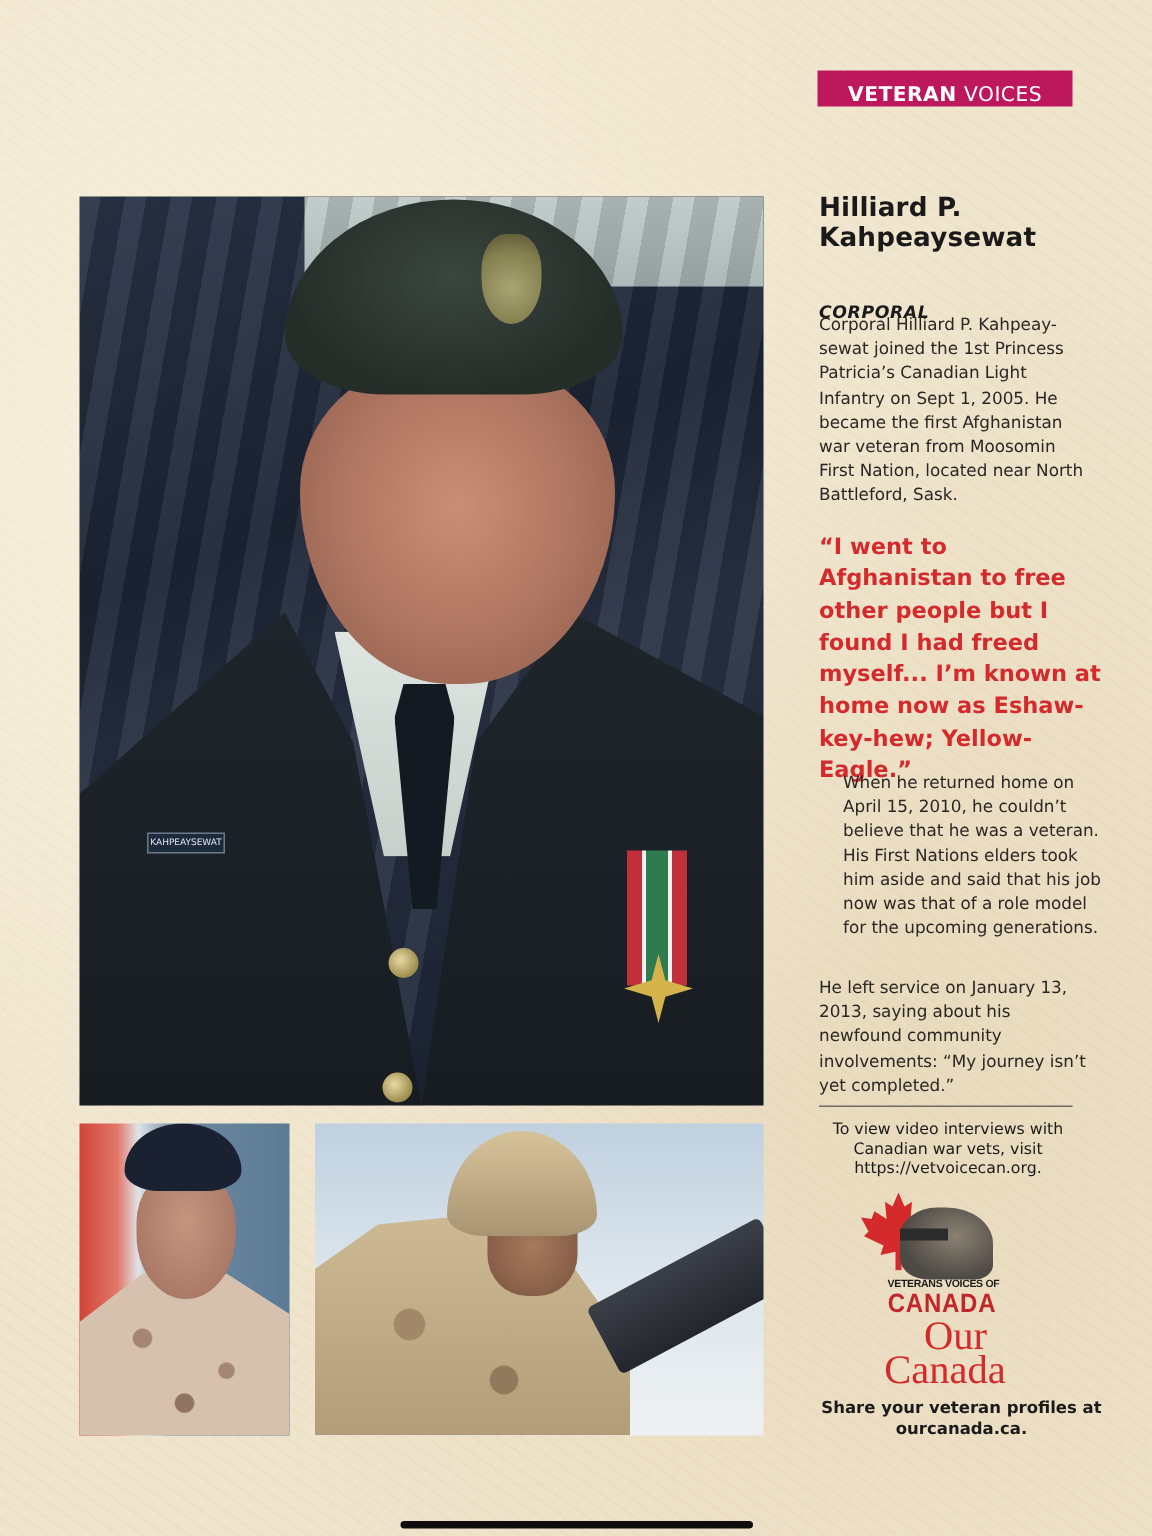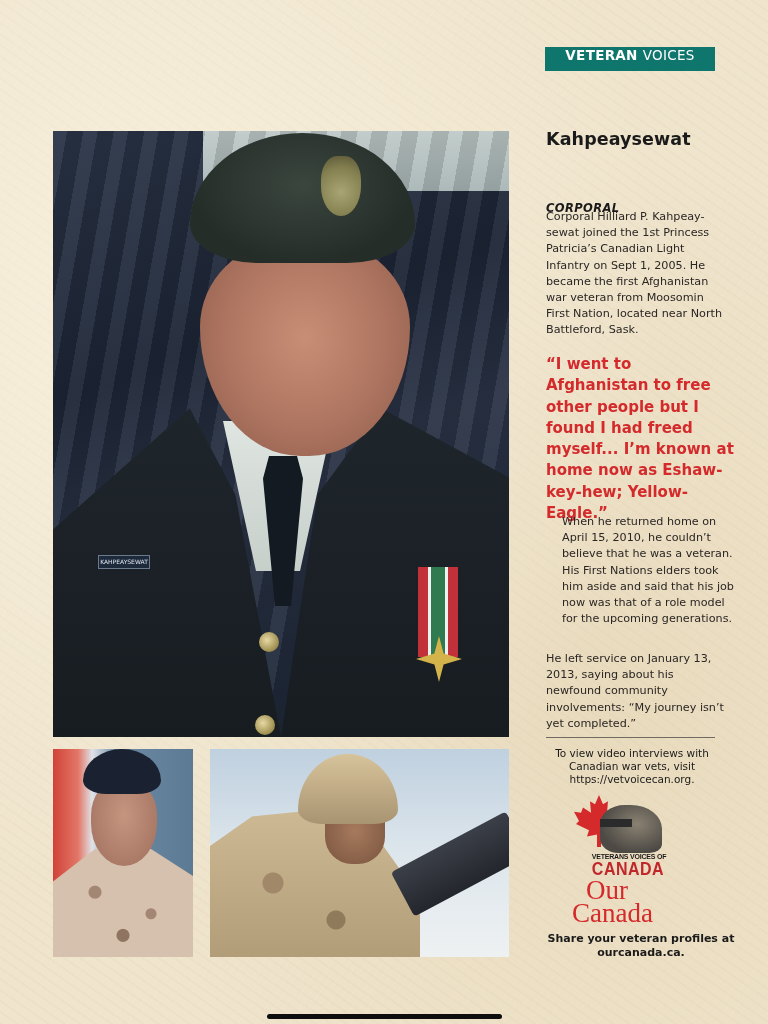--- a/index.html
+++ b/index.html
@@ -12,22 +12,22 @@
       radial-gradient(ellipse at 80% 70%, rgba(220,200,160,0.35) 0%, rgba(220,200,160,0) 55%),
       repeating-linear-gradient(35deg, rgba(190,160,110,0.06) 0 2px, rgba(0,0,0,0) 2px 9px),
       repeating-linear-gradient(-55deg, rgba(255,255,255,0.08) 0 1px, rgba(0,0,0,0) 1px 7px);
     font-family: "DejaVu Sans", "Liberation Sans", sans-serif;
     color: #231f20;
   }
 
   
   .banner {
     position: absolute; left: 545px; top: 47px; width: 170px; height: 24px;
-    background: #0f766e; color: #fff;
-    display: flex; align-items: flex-start; justify-content: center;
+    background: #be185d; color: #fff;
+    display: flex; align-items: flex-end; justify-content: center;
     font-size: 13.5px; letter-spacing: 0.3px;
   }
   .banner b { font-weight: 800; margin-right: 5px; }
   .banner span.light { font-weight: 400; }
 
   
   .photo { position: absolute; overflow: hidden; }
   .photo-main {
     left: 53px; top: 131px; width: 456px; height: 606px;
     background:
@@ -194,21 +194,21 @@
     font-family: "Liberation Sans", sans-serif;
   }
   .vvc-logo .canada-text {
     position: absolute; left: 8px; top: 66px; width: 92px; text-align: center;
     font-size: 16px; font-weight: 800; color: #c1262a; line-height: 18px; letter-spacing: 0.5px;
     font-family: "Liberation Sans", sans-serif; transform: scaleY(1.1);
   }
 
   
   .oc-logo {
-    position: absolute; left: 572px; top: 880px; width: 116px; text-align: left;
+    position: absolute; left: 572px; top: 880px; width: 116px; text-align: center;
     font-family: "Liberation Serif", "DejaVu Serif", serif; color: #d42a2c;
   }
   .oc-logo .our { display: block; font-size: 27px; line-height: 21px; padding-left: 14px; }
   .oc-logo .canada { display: block; font-size: 27px; line-height: 24px; }
 
   .share-note {
     top: 932px; left: 540px; width: 202px; text-align: center;
     font-size: 11px; line-height: 14px; font-weight: 700; color: #1b1a1a;
   }
 
@@ -248,20 +248,21 @@
 </div>
 
 <div class="photo photo-small-right">
   <div class="body"></div>
   <div class="face"></div>
   <div class="helmet"></div>
   <div class="gun"></div>
 </div>
 
 <div class="col name">
+  <div>Hilliard P.</div>
   <div>Kahpeaysewat</div>
 </div>
 <div class="col rank">CORPORAL</div>
 <div class="col bio">Corporal Hilliard P. Kahpeay-sewat joined the 1st Princess Patricia’s Canadian Light Infantry on Sept 1, 2005. He became the first Afghanistan war veteran from Moosomin First Nation, located near North Battleford, Sask.</div>
 <div class="col quote">“I went to Afghanistan to free other people but I found I had freed myself... I’m known at home now as Eshaw-key-hew; Yellow-Eagle.”</div>
 <div class="col para2">When he returned home on April 15, 2010, he couldn’t believe that he was a veteran. His First Nations elders took him aside and said that his job now was that of a role model for the upcoming generations.</div>
 <div class="col para3">He left service on January 13, 2013, saying about his newfound community involvements: “My journey isn’t yet completed.”</div>
 <div class="rule"></div>
 <div class="col video-note">To view video interviews with Canadian war vets, visit https://vetvoicecan.org.</div>
 

